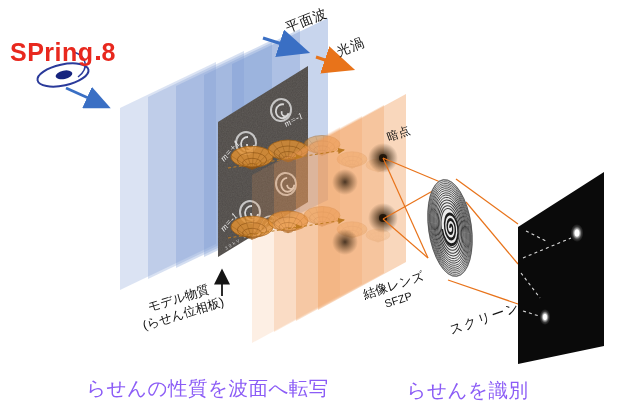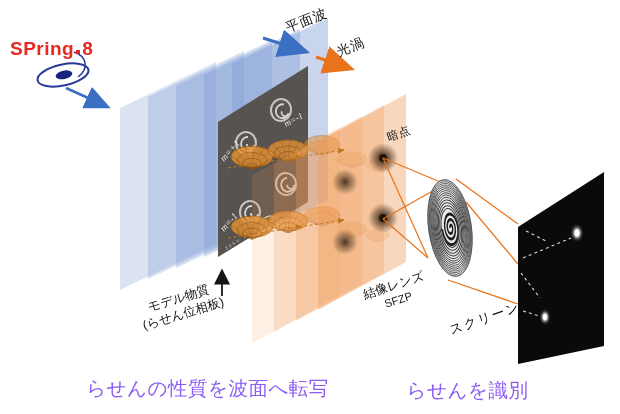--- a/index.html
+++ b/index.html
@@ -17,21 +17,21 @@
              transform:rotate(-17deg);transform-origin:center;}
   #lbl-lens{left:352px;top:278px;width:88px;text-align:center;font-size:12.5px;line-height:1.25;
             transform:rotate(-18deg);transform-origin:center;}
   #lbl-lens .l2{font-size:11px;}
   #lbl-screen{left:447px;top:322px;font-size:13px;letter-spacing:1.5px;transform:rotate(-19deg);}
   .caption{position:absolute;font-size:19.5px;color:#8b5cf6;text-align:center;letter-spacing:.5px;}
   #caption-left{left:75px;top:375px;width:265px;}
   #caption-right{left:385px;top:377px;width:165px;}
   
   #logo{position:absolute;left:8px;top:38px;width:120px;height:64px;}
-  #logo .txt{position:absolute;left:2px;top:0;font-weight:bold;font-size:19px;color:#e8281e;letter-spacing:.5px;}
+  #logo .txt{position:absolute;left:2px;top:0;font-weight:bold;font-size:25px;color:#e8281e;letter-spacing:.5px;}
   #logo .dot{display:inline-block;width:4px;height:4px;background:#e8281e;margin:0 2px 1px 2px;}
 </style>
 </head>
 <body>
 
 <div id="stage">
 
 <svg id="scene" width="620" height="414" viewBox="0 0 620 414">
   <defs>
     <marker id="mB" markerWidth="10" markerHeight="9" refX="8" refY="4.5" orient="auto">

